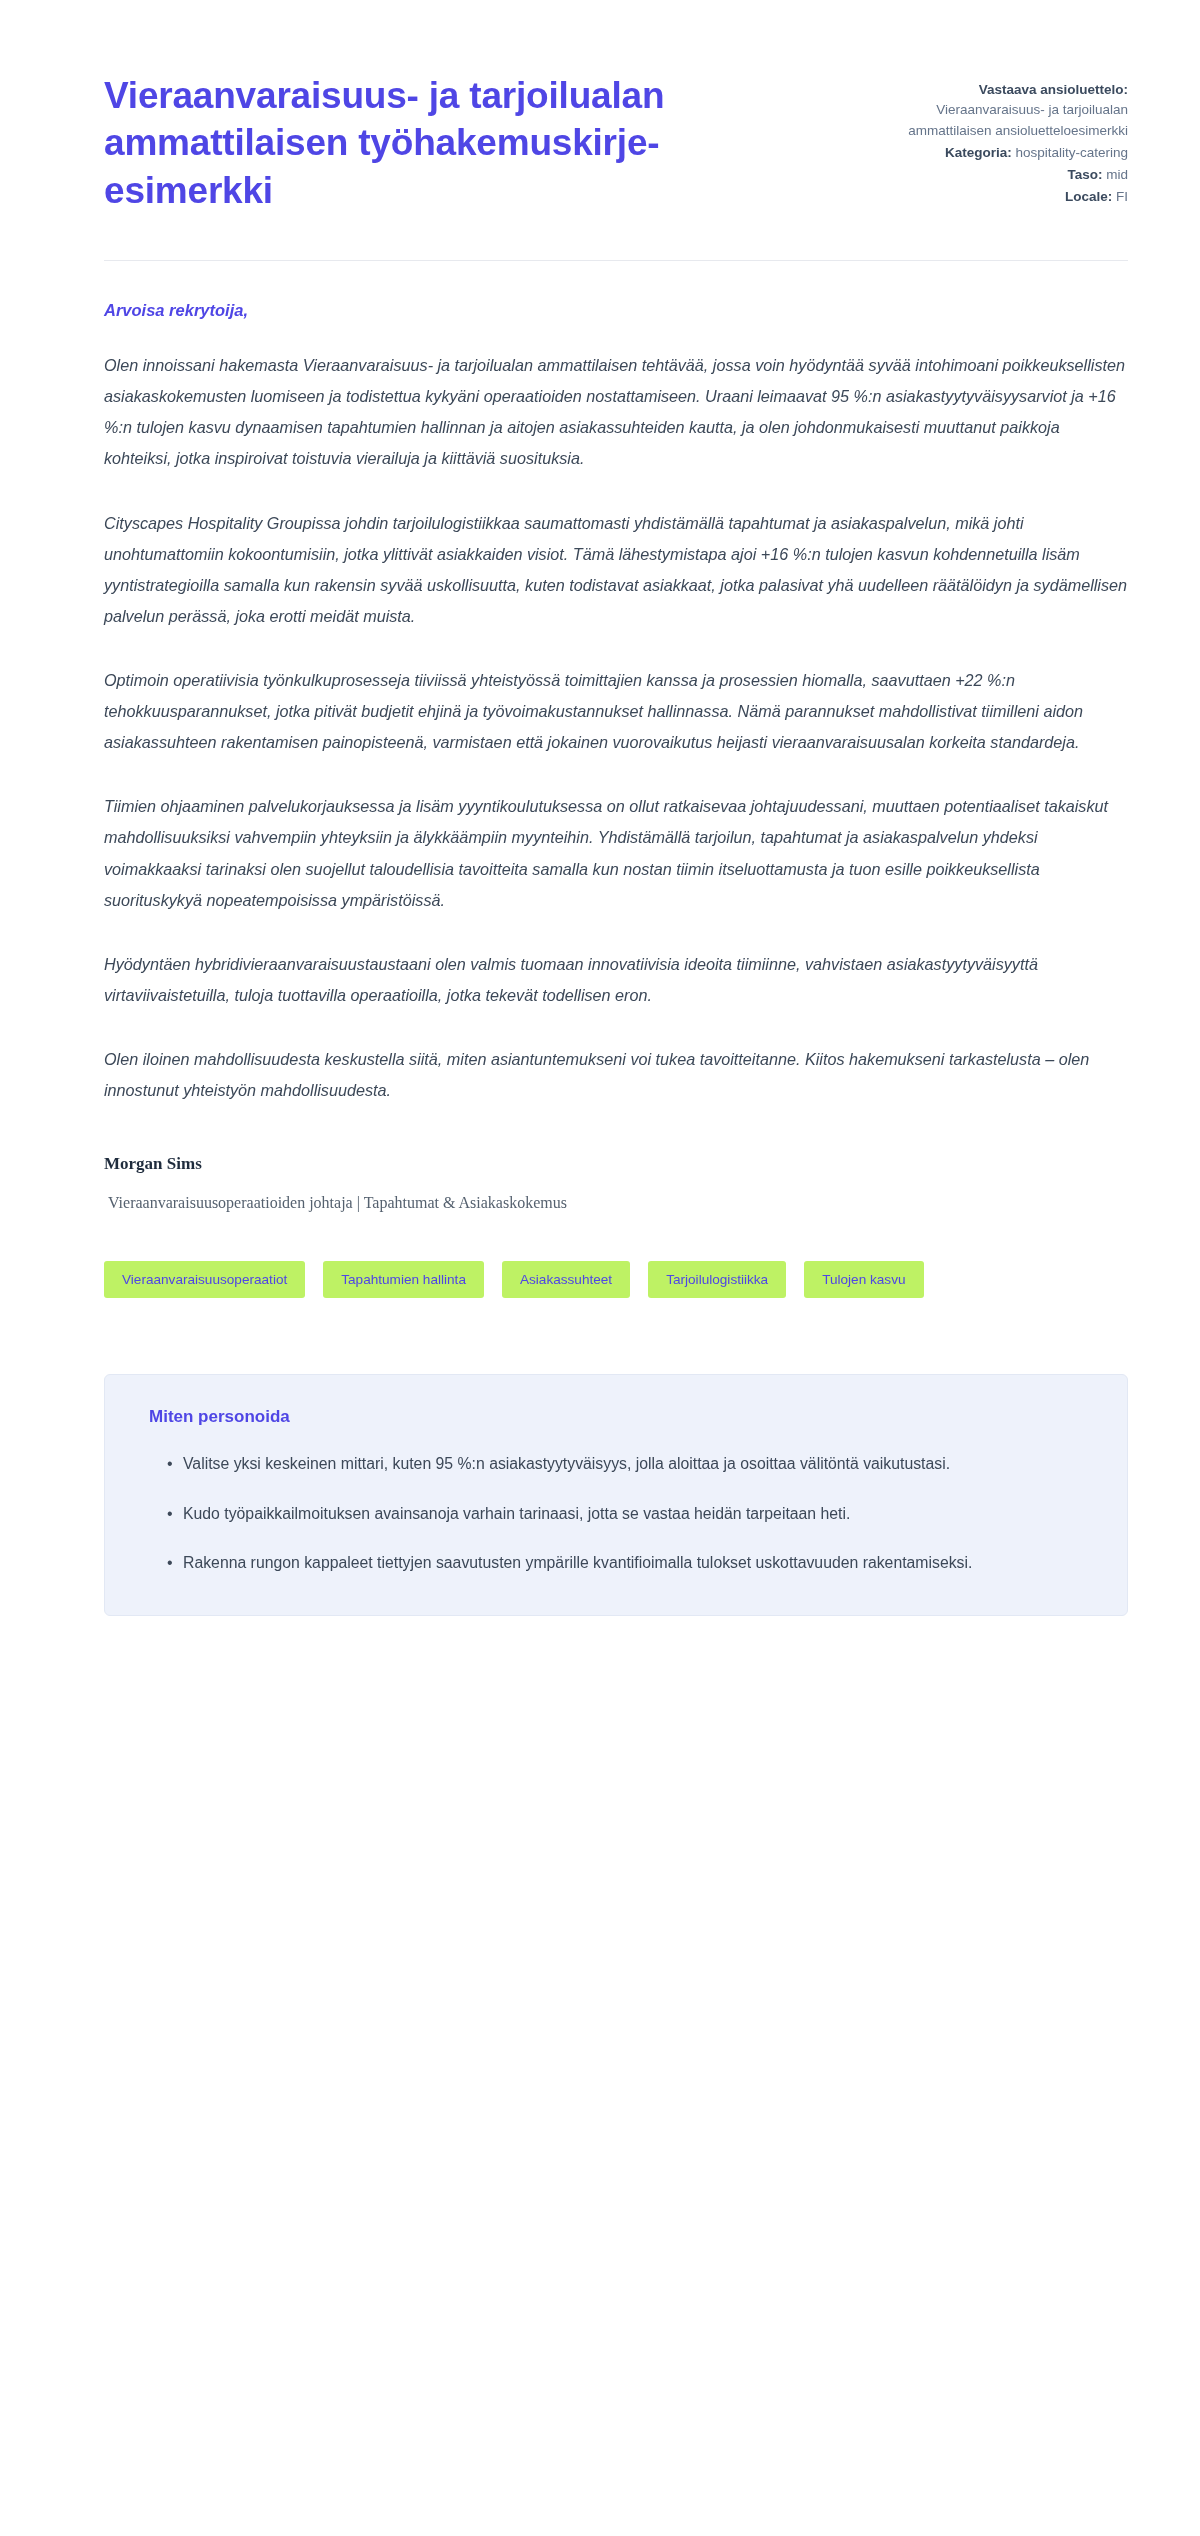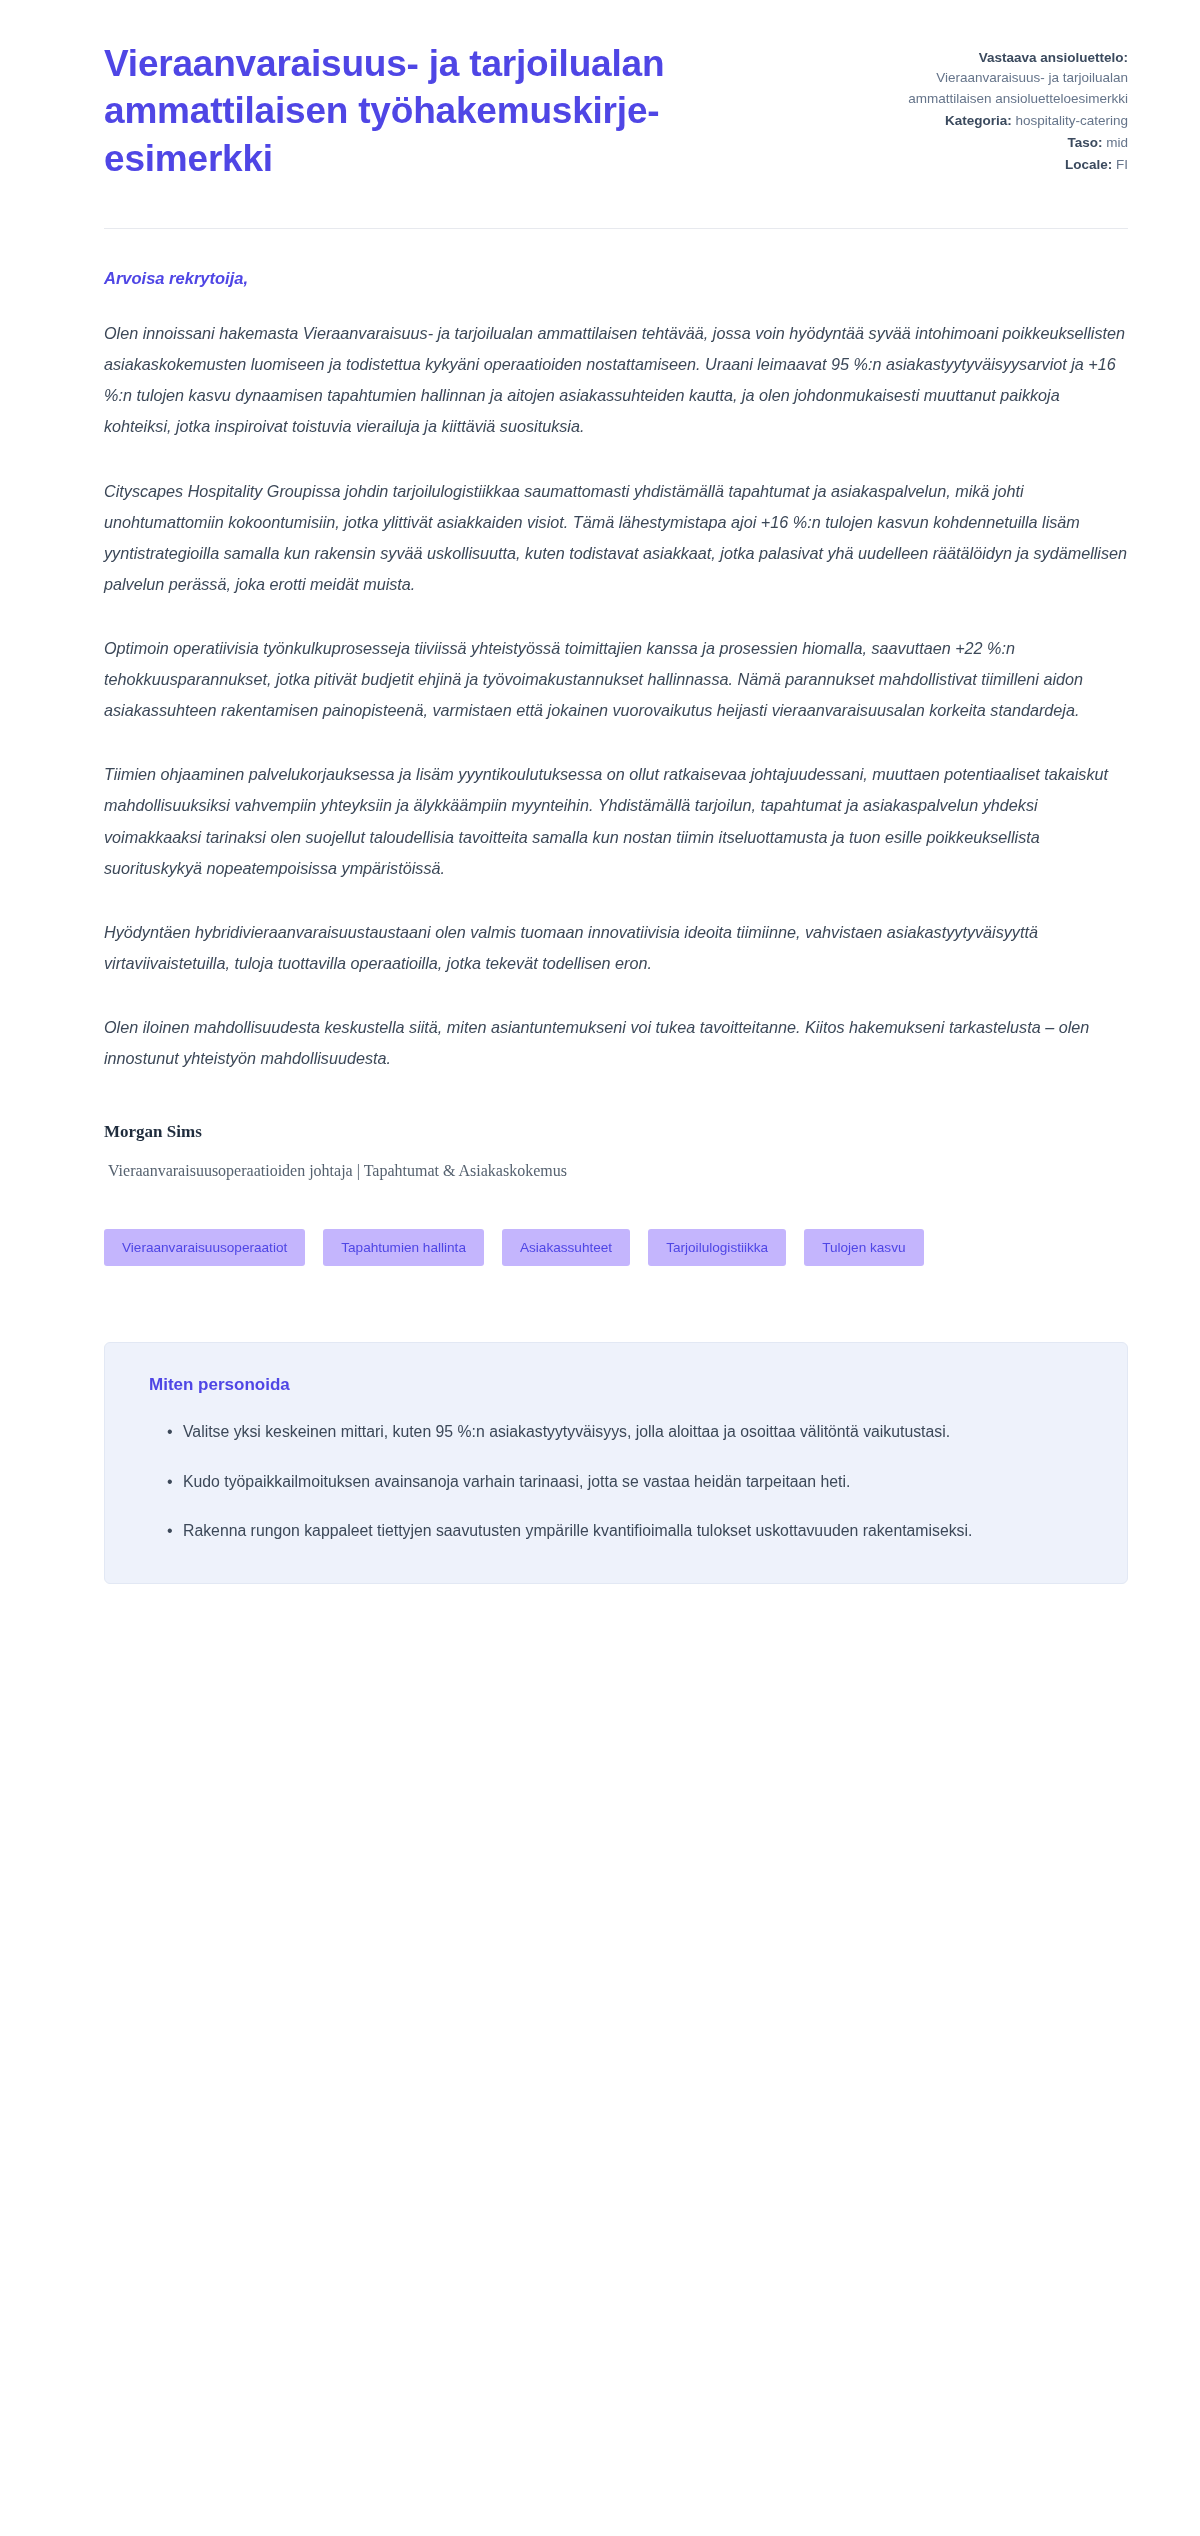--- a/index.html
+++ b/index.html
@@ -21,20 +21,21 @@
     padding: 40px 72px 40px 104px;
     background: #ffffff;
   }
 
   
   .header {
     display: flex;
     align-items: flex-start;
     justify-content: space-between;
     gap: 40px;
+    margin-top: 32px;
   }
   .header-left { width: 640px; }
   .doc-title {
     margin: 0;
     font-size: 37px;
     line-height: 1.28;
     font-weight: 700;
     letter-spacing: -0.2px;
     color: #4f46e5;
   }
@@ -99,21 +100,21 @@
 
   
   .tags {
     margin-top: 45px;
     display: flex;
     flex-wrap: wrap;
     gap: 14px 18px;
     max-width: 900px;
   }
   .tag {
-    background: #c4b5fd;
+    background: #bef264;
     color: #4f46e5;
     font-size: 13.6px;
     line-height: 1;
     padding: 12px 18px;
     border-radius: 3px;
     white-space: nowrap;
   }
 
   
   .callout {

